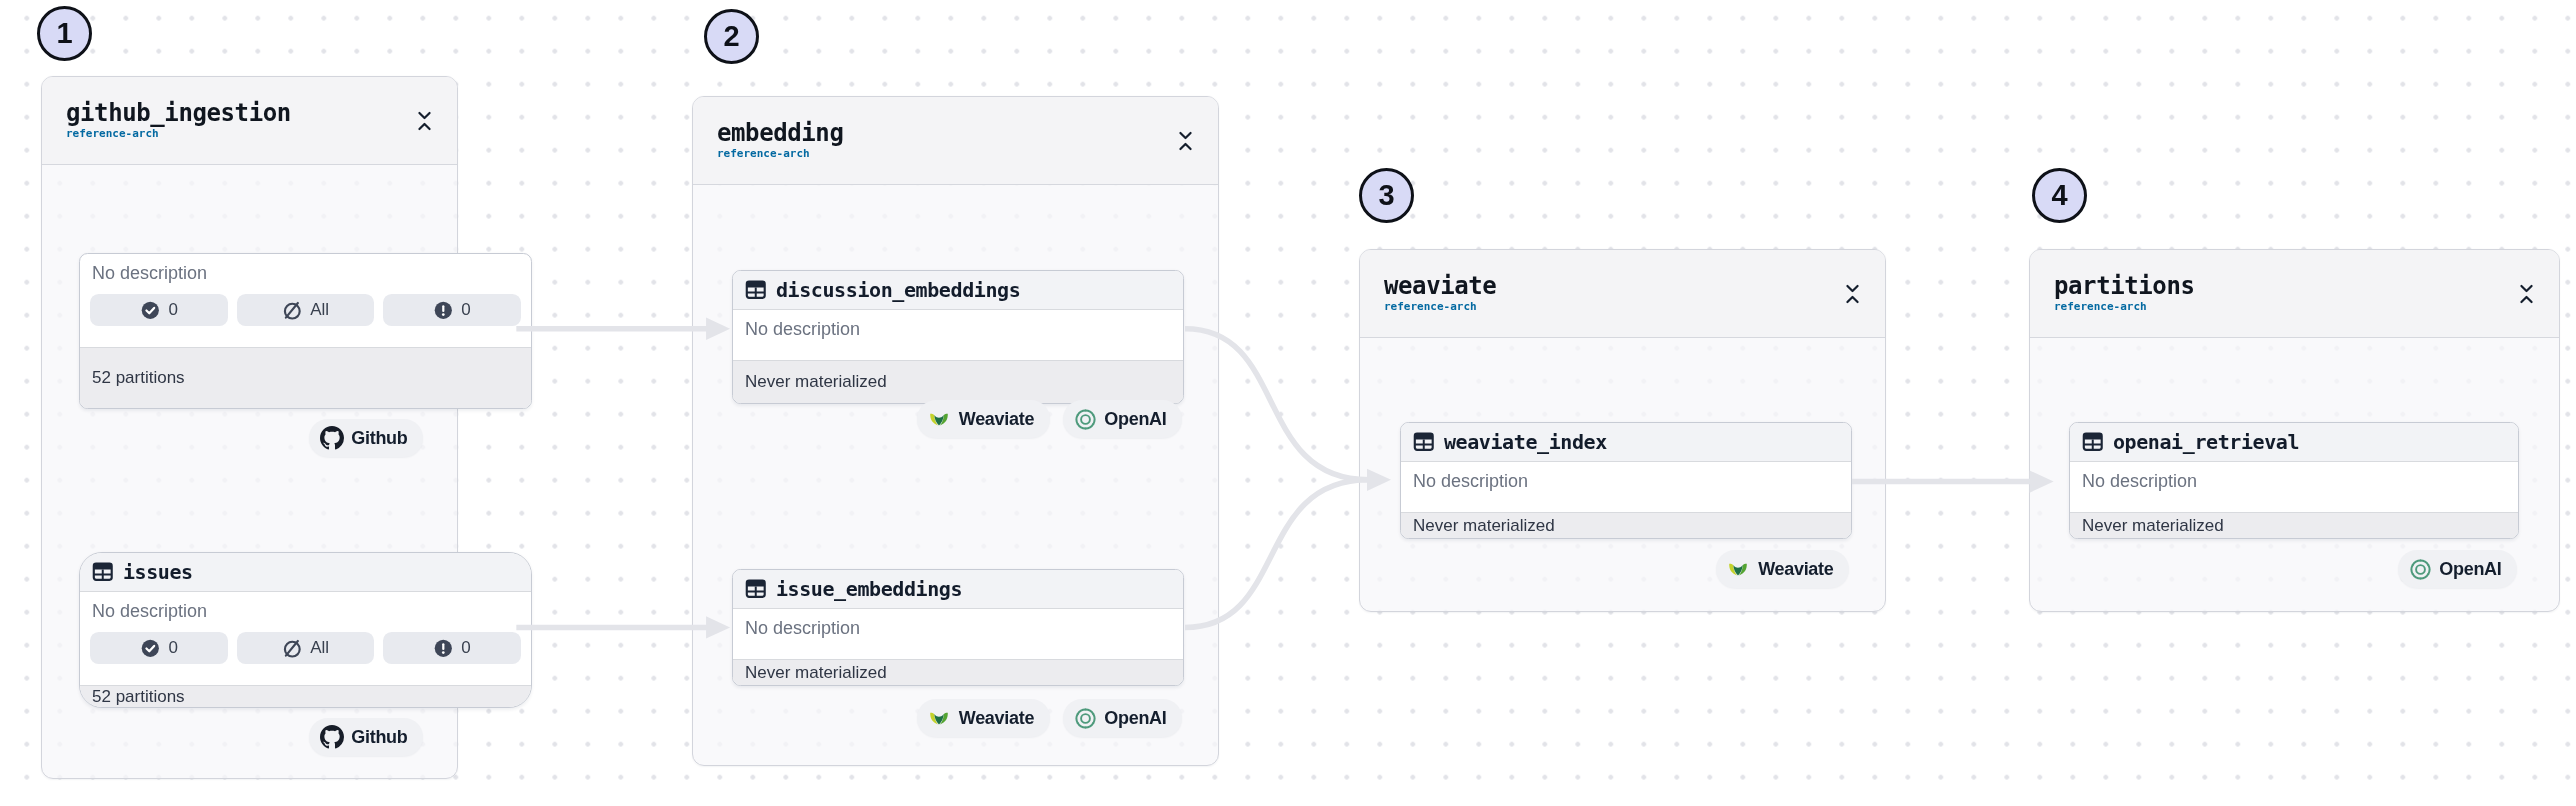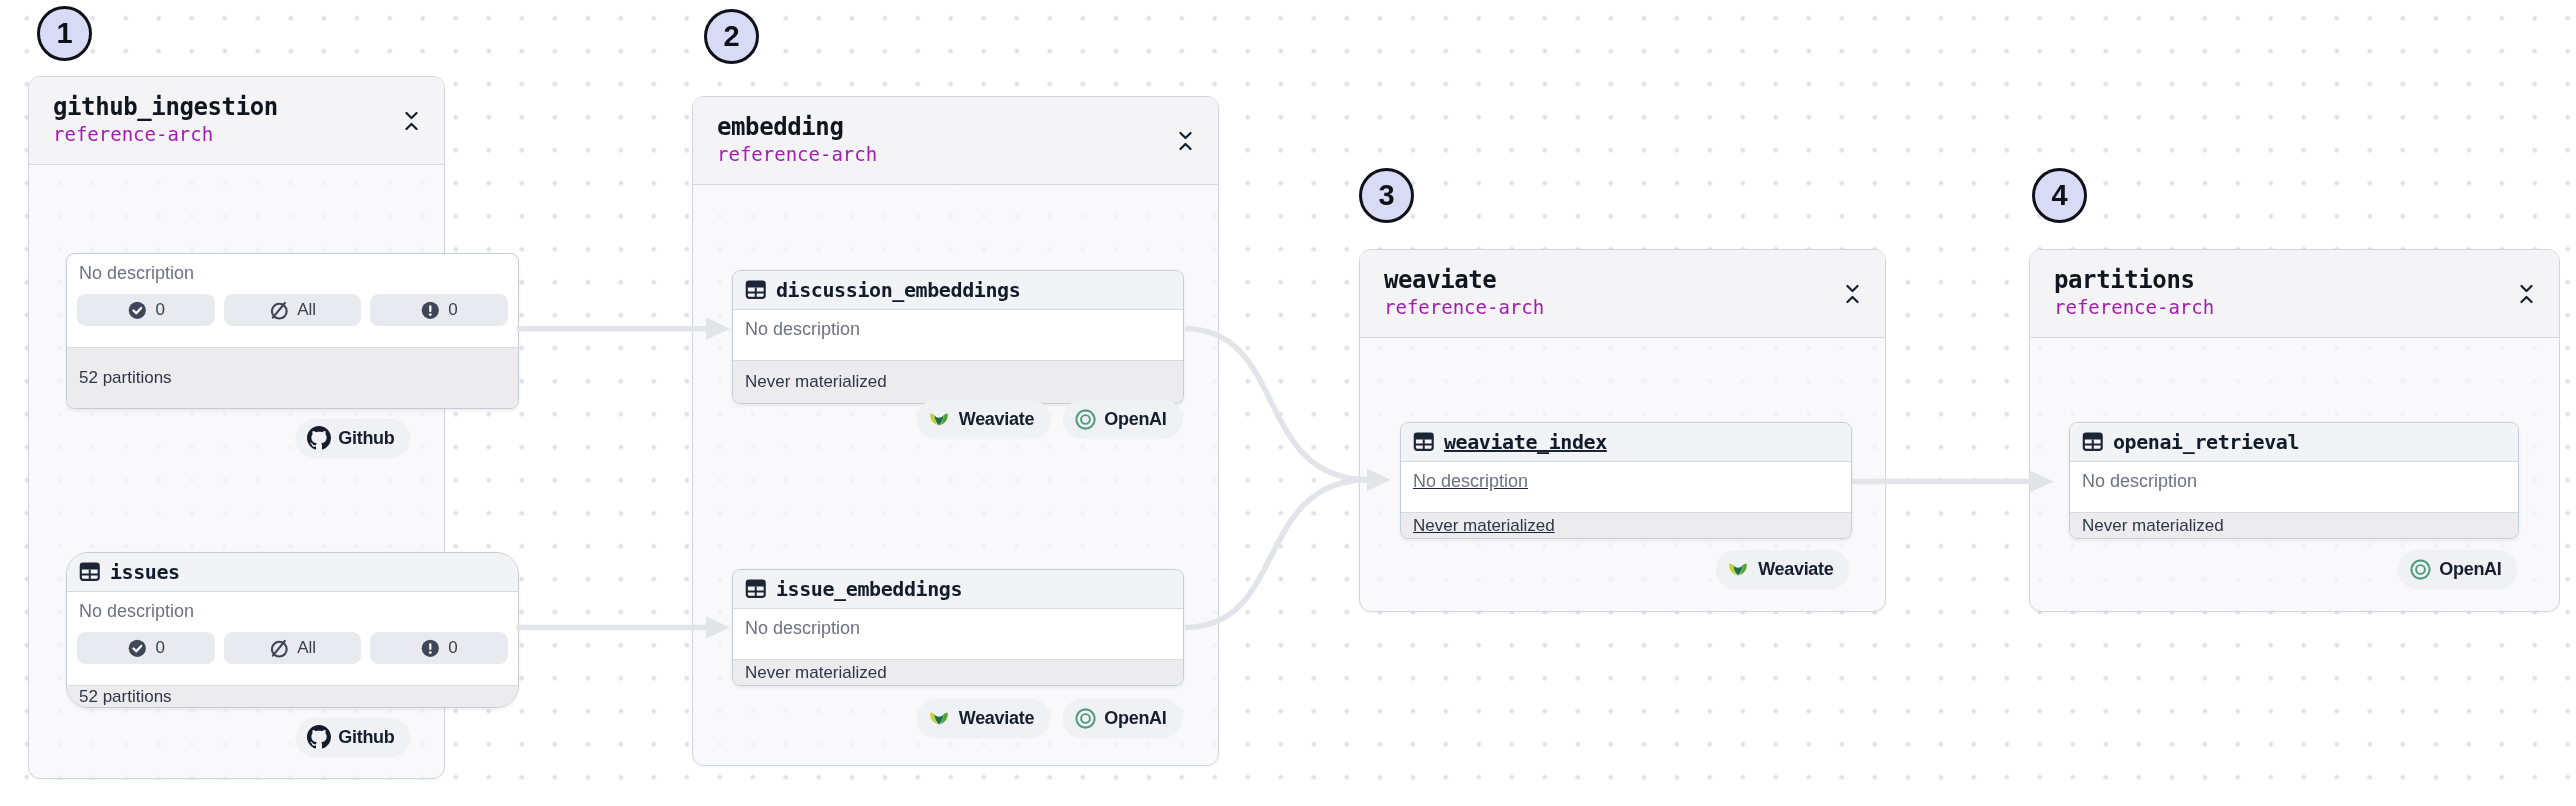--- a/index.html
+++ b/index.html
@@ -32,21 +32,21 @@
     padding:0 22px 0 24px;
     cursor:pointer;
   }
   .g-title{
     font-family:"DejaVu Sans Mono", monospace;
     font-size:24px; font-weight:bold; color:#10161f; letter-spacing:-0.4px;
     line-height:1.15;
   }
   .g-sub{
     font-family:"DejaVu Sans Mono", monospace;
-    font-size:19px; color:#a21caf; line-height:1.3;
+    font-size:11px; color:#0369a1; line-height:1.3;font-weight:bold;
   }
   .collapse-btn{ width:22px; height:26px; display:flex; align-items:center; justify-content:center; cursor:pointer; }
 
   
   .asset{
     position:absolute;
     background:#ffffff;
     border:1.3px solid #c7cbd4;
     border-radius:8.6px;
     box-shadow:0 1.7px 3.4px rgba(20,30,50,0.07);
@@ -163,21 +163,21 @@
     <line x1="2157" y1="561" x2="2366" y2="561"></line>
   </g>
   <g fill="#e3e4e9">
     <polygon points="822,370 850,383 822,396"></polygon>
     <polygon points="822,718 850,731 822,744"></polygon>
     <polygon points="1592,546 1620,559 1592,572"></polygon>
     <polygon points="2364,548 2392,561 2364,574"></polygon>
   </g>
 </svg>
 
-<section class="group" style="left:28px; top:76px; width:417px; height:703px;">
+<section class="group" style="left:41px; top:76px; width:417px; height:703px;">
   <header class="group-header">
     <div>
       <div class="g-title">github_ingestion</div>
       <div class="g-sub">reference-arch</div>
     </div>
     <div class="collapse-btn">
         <svg width="17" height="22" viewBox="0 0 20 26">
           <use href="#clps"></use>
         </svg>
       </div>
@@ -330,21 +330,21 @@
       <div class="g-title">weaviate</div>
       <div class="g-sub">reference-arch</div>
     </div>
     <div class="collapse-btn">
         <svg width="17" height="22" viewBox="0 0 20 26">
           <use href="#clps"></use>
         </svg>
       </div>
   </header>
 
-  <div class="asset" style="left:40px; top:172px; width:452px; height:117px;text-decoration:underline;">
+  <div class="asset" style="left:40px; top:172px; width:452px; height:117px;">
     <div class="a-head">
       <svg width="21.5" height="21.5" viewBox="0 0 24 24">
           <use href="#tbl"></use>
         </svg>
       <div class="a-name">weaviate_index</div>
     </div>
     <div class="a-body">No description</div>
     <div class="a-foot">Never materialized</div>
   </div>
 

